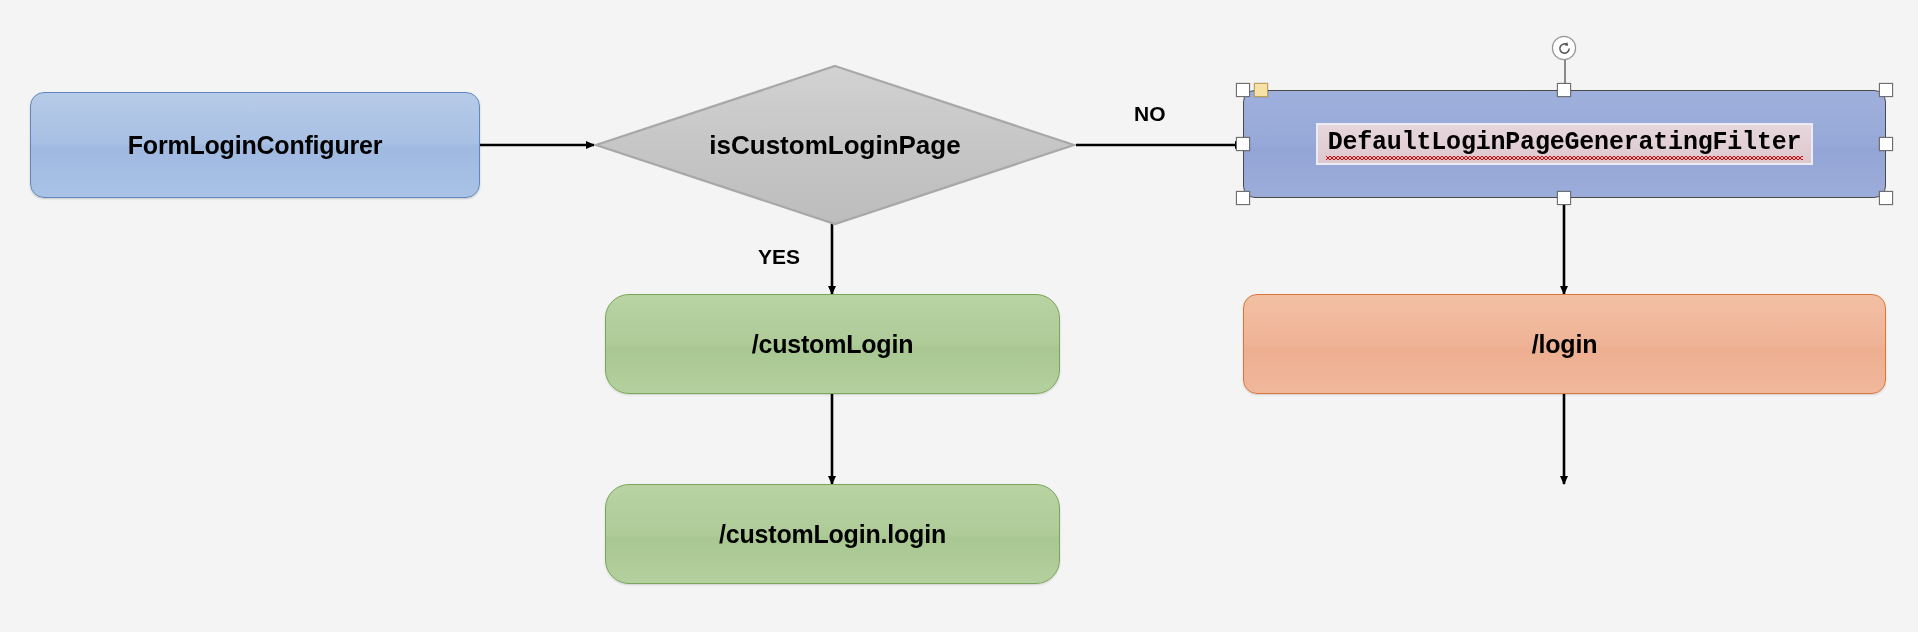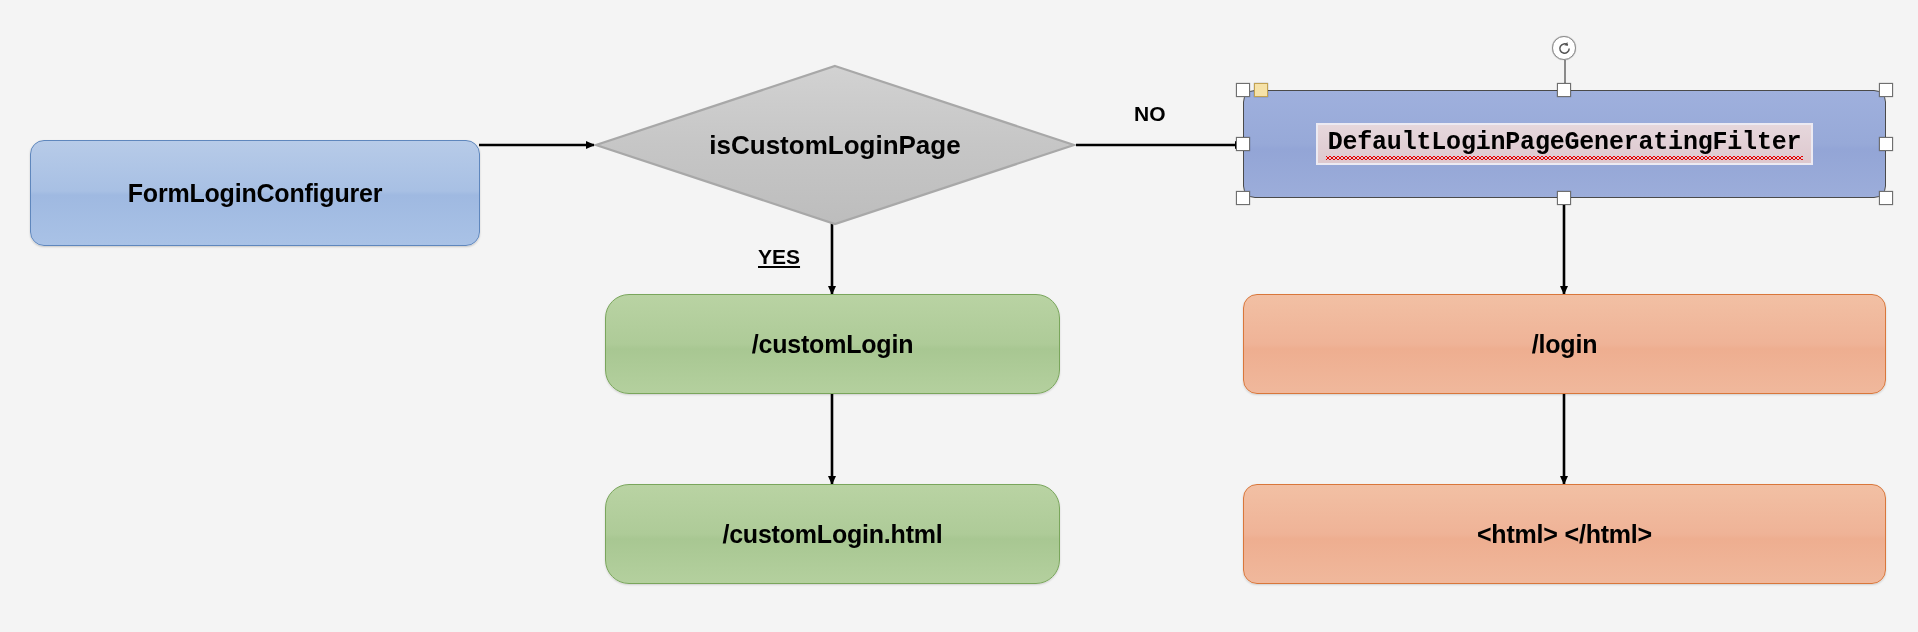--- a/index.html
+++ b/index.html
@@ -183,23 +183,23 @@
     <line x1="832" y1="205" x2="832" y2="292" stroke="#000" stroke-width="2.6" marker-end="url(#arrow)"></line>
 
     <line x1="832" y1="392" x2="832" y2="482" stroke="#000" stroke-width="2.6" marker-end="url(#arrow)"></line>
 
     <line x1="1564" y1="196" x2="1564" y2="292" stroke="#000" stroke-width="2.6" marker-end="url(#arrow)"></line>
 
     <line x1="1564" y1="392" x2="1564" y2="482" stroke="#000" stroke-width="2.6" marker-end="url(#arrow)"></line>
   </svg>
 
   <div class="edge-label" style="left:1134px; top:100px;">NO</div>
-  <div class="edge-label" style="left:758px; top:243px;text-decoration:underline;">YES</div>
-
-  <div class="node node-blue" style="left:30px; top:90px; width:450px; height:106px;margin-top:48px;">
+  <div class="edge-label" style="left:758px; top:243px;">YES</div>
+
+  <div class="node node-blue" style="left:30px; top:90px; width:450px; height:106px;">
     <span>FormLoginConfigurer</span>
   </div>
 
   <div class="diamond-wrap" style="left:594px; top:62px; width:482px; height:162px;">
     <svg width="482" height="162" viewBox="0 0 482 162">
       <defs>
         <linearGradient id="gradGray" x1="0" y1="0" x2="0" y2="1">
           <stop offset="0%" stop-color="#d2d2d2"></stop>
           <stop offset="50%" stop-color="#c6c6c6"></stop>
           <stop offset="100%" stop-color="#bdbdbd"></stop>
@@ -235,24 +235,21 @@
 
   <div class="sel-handle" style="left:1236px; top:189px;"></div>
   <div class="sel-handle" style="left:1557px; top:189px;"></div>
   <div class="sel-handle" style="left:1879px; top:189px;"></div>
 
   <div class="node node-green" style="left:605px; top:292px; width:455px; height:100px;">
     <span>/customLogin</span>
   </div>
 
   <div class="node node-green" style="left:605px; top:482px; width:455px; height:100px;">
-    <span>/customLogin.html</span>
+    <span>/customLogin.login</span>
   </div>
 
   <div class="node node-orange" style="left:1243px; top:292px; width:643px; height:100px;">
     <span>/login</span>
   </div>
 
-  <div class="node node-orange" style="left:1243px; top:482px; width:643px; height:100px;">
-    <span>&lt;html&gt; &lt;/html&gt;</span>
-  </div>
 
 </div>
 
 </body></html>

